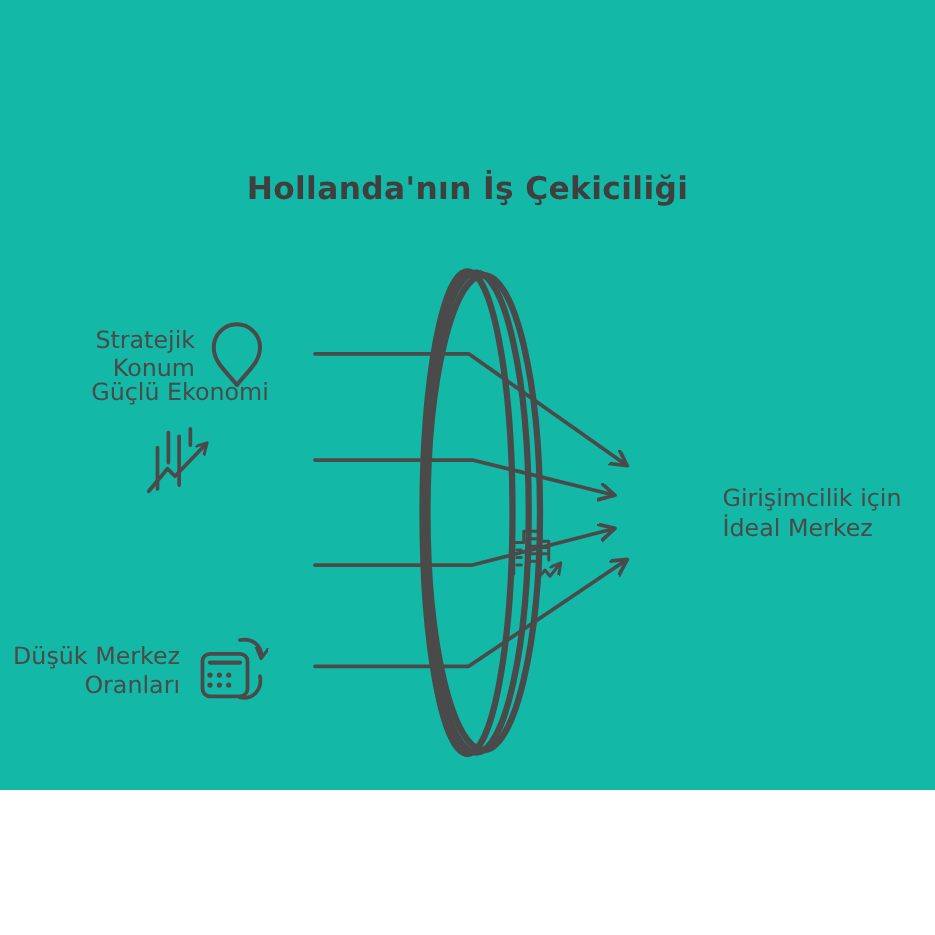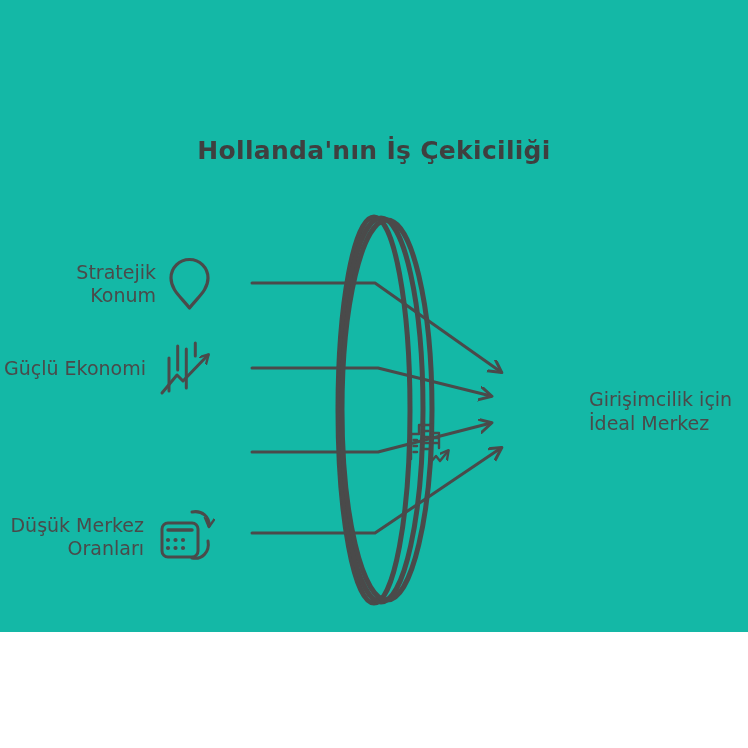--- a/index.html
+++ b/index.html
@@ -26,21 +26,20 @@
     white-space:pre-line;
     font-size:19px;line-height:23px;
     color:#4a4a4a;
   }
   .ic{flex:0 0 auto;display:block;}
   .outcome{
     position:absolute;left:578px;top:387px;
     font-size:19px;line-height:24px;
     white-space:pre-line;
     color:#4a4a4a;
-    margin-left:11px;
   }
   svg *{vector-effect:none;}
 </style>
 </head>
 <body>
 
 <div class="stage">
 
   <div class="title">Hollanda'nın İş Çekiciliği</div>
 
@@ -77,21 +76,21 @@
   </svg>
 
   <div class="row" style="top:257px;height:54px;">
     <div class="lbl">Stratejik
 Konum</div>
     <svg class="ic" width="46" height="54" viewBox="0 0 46 54" fill="none" stroke="#4a4a4a" stroke-width="3.2" stroke-linecap="round" stroke-linejoin="round">
       <path d="M20.5,51 C12,40 2,33 2,21 A18.5,18.5 0 1 1 39,21 C39,33 29,40 20.5,51 Z"></path>
     </svg>
   </div>
 
-  <div class="row" style="top:339px;height:58px;">
+  <div class="row" style="top:339px;height:58px;flex-direction:column;">
     <div class="lbl">Güçlü Ekonomi</div>
     <svg class="ic" width="56" height="58" viewBox="0 0 56 58" fill="none" stroke="#4a4a4a" stroke-width="3" stroke-linecap="round" stroke-linejoin="round">
       <path d="M10,19 V52 M18.7,7 V31 M27.3,10 V49 M36.3,4 V17"></path>
       <path d="M3,54 L18,36 L24,42 L49,16" marker-end="url(#ah-s)"></path>
     </svg>
   </div>
 
 
   <div class="row" style="top:508px;height:58px;">
     <div class="lbl">Düşük Merkez

